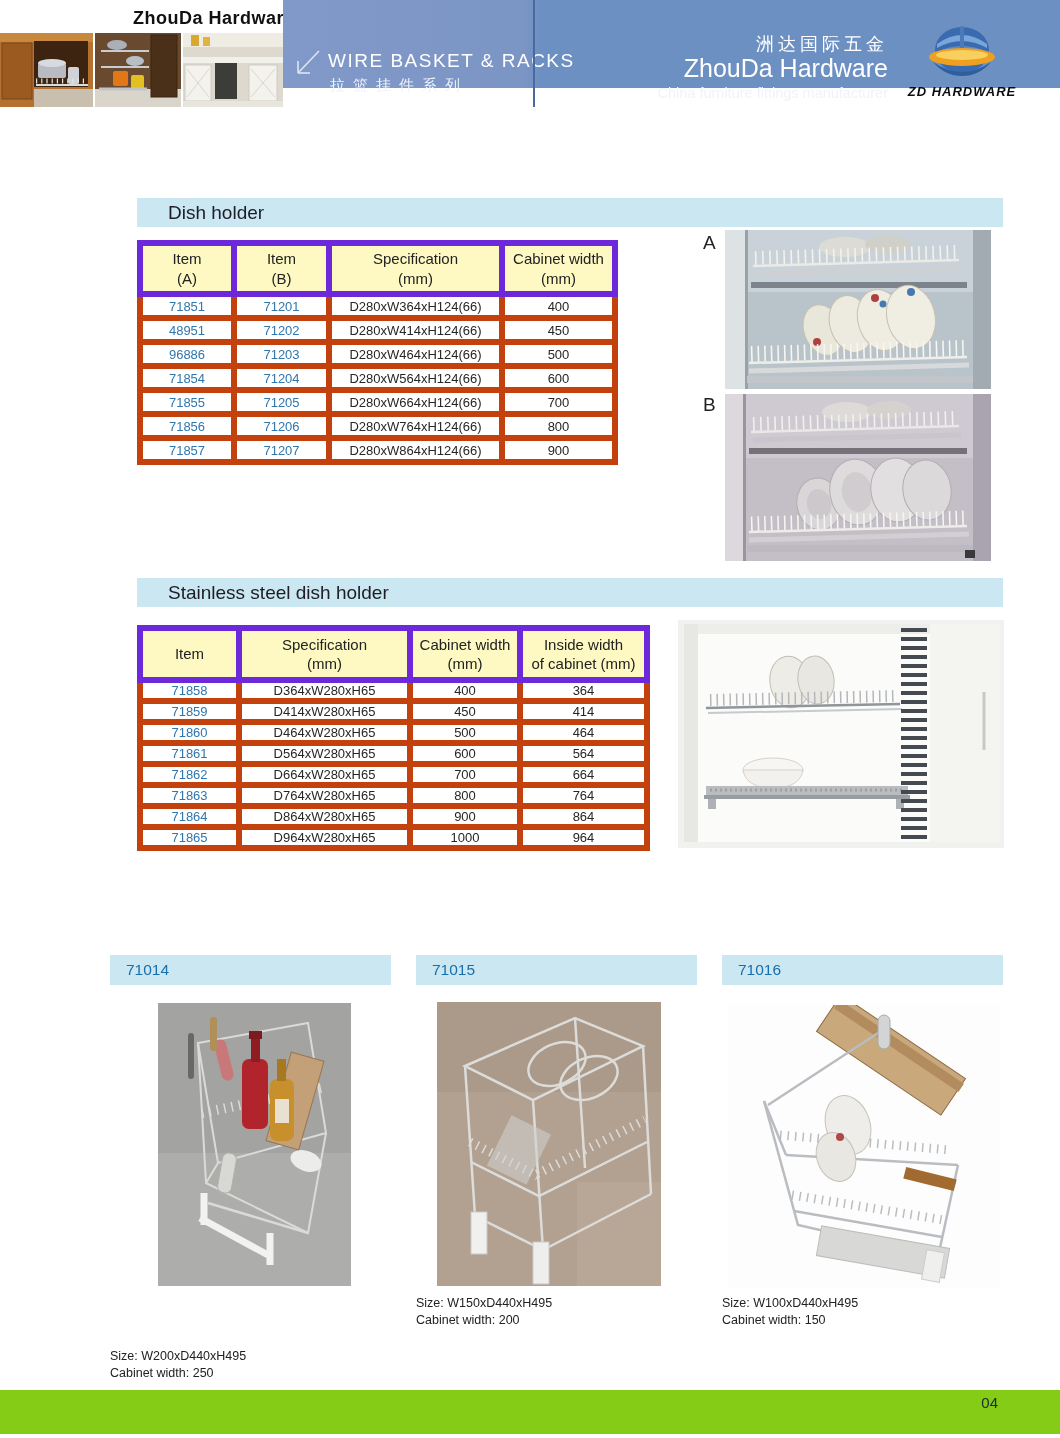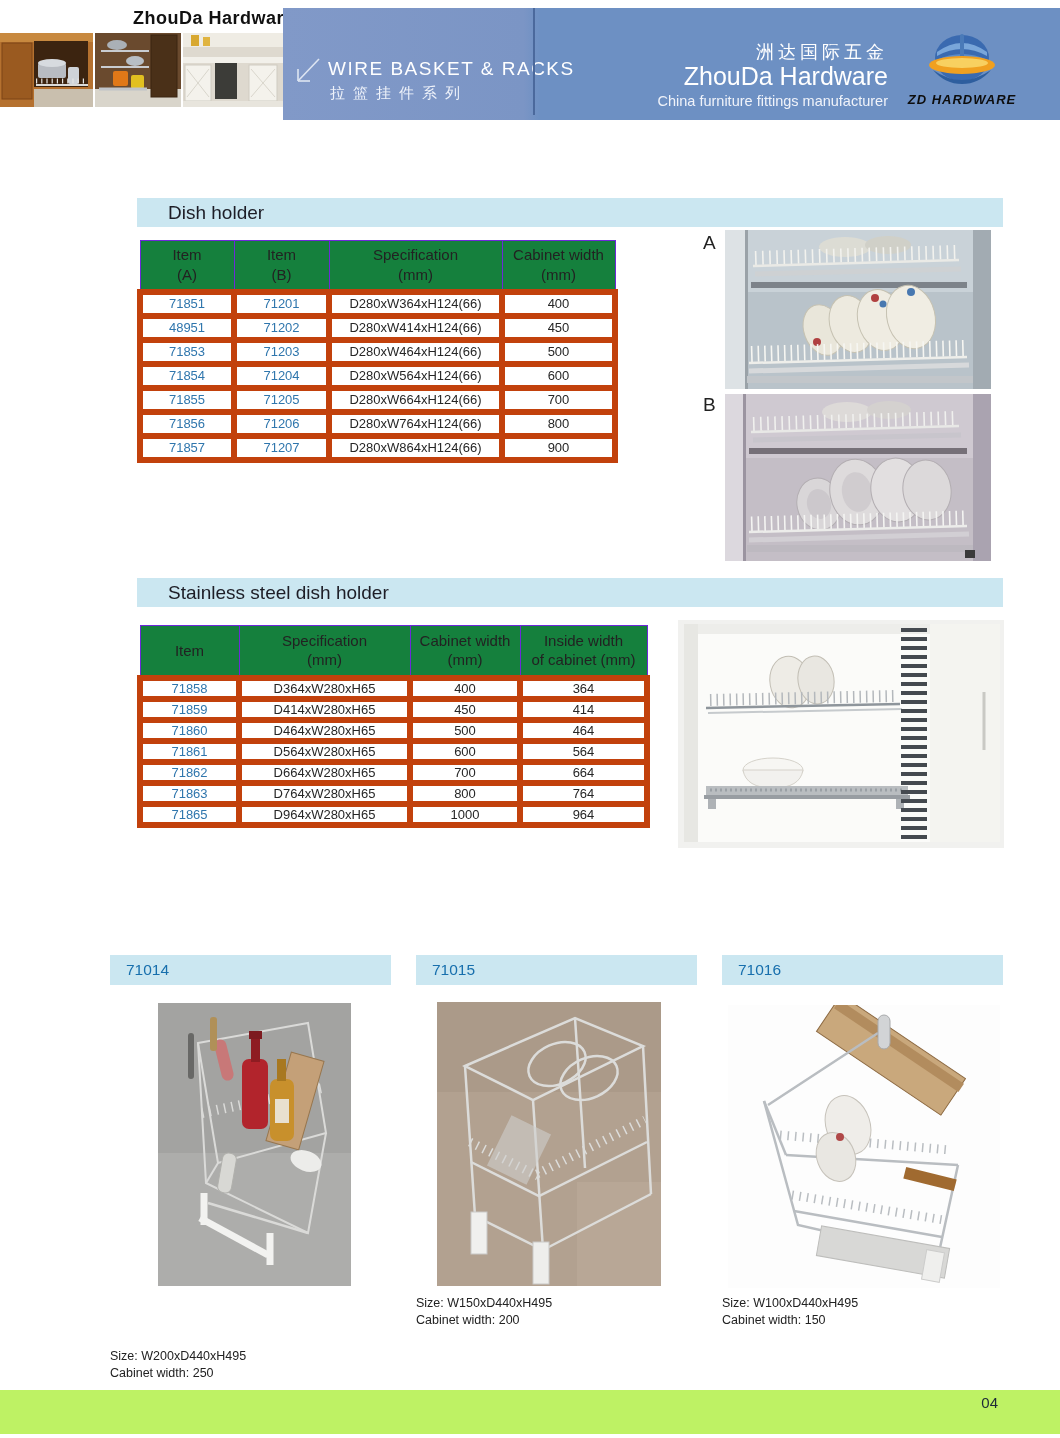--- a/index.html
+++ b/index.html
@@ -4,55 +4,55 @@
 <style>
   * { margin:0; padding:0; box-sizing:border-box; }
   html,body { background:#ffffff; }
   body { font-family:"Liberation Sans", sans-serif; }
   .page { position:relative; width:1060px; height:1438px; background:#fff; overflow:hidden; }
 
   
   .brand-top { position:absolute; left:133px; top:8px; font-size:18px; font-weight:600; color:#111; letter-spacing:.5px; }
   .hdr-photos { position:absolute; left:0; top:33px; width:283px; height:74px; display:flex; gap:2px; }
   .hdr-photos > div { height:74px; overflow:hidden; }
-  .blue-band { position:absolute; left:283px; top:8px; width:777px; height:112px;
+  .blue-band { position:absolute; left:283px; top:0; width:777px; height:88px;
                background:linear-gradient(90deg,#8199c8 0,#7b95c5 31%,#6d90c3 33%,#6d90c3 100%);text-decoration:underline; }
   .band-div { position:absolute; left:250px; top:0; width:2px; height:107px; background:#4b699c; }
   .band-title { position:absolute; left:45px; top:50px; color:#fff; font-size:19px; letter-spacing:1.5px; }
   .band-sub { position:absolute; left:47px; top:76px; color:#eef2fa; font-size:15px; letter-spacing:8px; }
   .arrow-ic { position:absolute; left:8px; top:46px; }
   .co-cn { position:absolute; right:172px; top:32px; color:#fff; font-size:18px; letter-spacing:4px; white-space:nowrap; }
   .co-en { position:absolute; right:172px; top:54px; color:#fff; font-size:25px; white-space:nowrap; }
   .co-tag { position:absolute; right:172px; top:85px; color:#f0f3fa; font-size:14.5px; white-space:nowrap; }
   .logo-wrap { position:absolute; right:38px; top:24px; width:120px; text-align:center; }
   .logo-cap { font-size:13px; font-weight:700; font-style:italic; color:#0d0d0d; letter-spacing:1px; margin-top:-2px;text-align:center; }
 
   
   .sec-band { position:absolute; left:137px; width:866px; height:29px; background:#cbe7f1;
               font-size:19px; color:#1d1d26; line-height:29px; padding-left:31px; }
 
   
   .spec-table { position:absolute; border-collapse:collapse; table-layout:fixed; background:#fff; border:1px solid #5f5f5f; }
-  .spec-table th { background:#15803d; font-weight:400; font-size:15px; color:#222; border:1px solid #6d28d9; text-align:center; line-height:1.3; }
+  .spec-table th { background:#fef9c3; font-weight:400; font-size:15px; color:#222; border:6px solid #6d28d9; text-align:center; line-height:1.3; }
   .spec-table td { border:6px solid #c2410c; text-align:center; font-size:13px; color:#262626; }
   .spec-table td.c-blue { color:#2f76ad; }
   .t1 thead tr { height:51px; } .t1 tbody tr { height:24px; }
   .t2 thead tr { height:52px; } .t2 tbody tr { height:16px; }
 
   .photo-label { position:absolute; font-size:19px; color:#222; }
   figure.photo { position:absolute; margin:0; }
   figure.photo svg { display:block; width:100%; height:100%; }
 
   
   .pband { position:absolute; top:955px; width:281px; height:30px; background:#cbe7f1;
            color:#176fad; font-size:15.5px; line-height:30px; padding-left:16px; }
   .sizelabel { position:absolute; font-size:12.5px; color:#222; line-height:17px; }
 
   
-  .footer-band { position:absolute; left:0; top:1390px; width:1060px; height:44px; background:#bef264; }
+  .footer-band { position:absolute; left:0; top:1390px; width:1060px; height:44px; background:#84cc16; }
   .page-num { position:absolute; right:62px; top:4px; font-size:15px; color:#1e2a38; }
 </style>
 </head>
 <body>
 
 <div class="page">
 
   <div class="brand-top">ZhouDa Hardware</div>
 
   <div class="hdr-photos">
@@ -169,21 +169,21 @@
           <td>D280xW364xH124(66)</td>
           <td>400</td>
         </tr>
       <tr>
           <td class="c-blue">48951</td>
           <td class="c-blue">71202</td>
           <td>D280xW414xH124(66)</td>
           <td>450</td>
         </tr>
       <tr>
-          <td class="c-blue">71853</td>
+          <td class="c-blue">96886</td>
           <td class="c-blue">71203</td>
           <td>D280xW464xH124(66)</td>
           <td>500</td>
         </tr>
       <tr>
           <td class="c-blue">71854</td>
           <td class="c-blue">71204</td>
           <td>D280xW564xH124(66)</td>
           <td>600</td>
         </tr>
@@ -329,20 +329,26 @@
           <td>700</td>
           <td>664</td>
         </tr>
       <tr>
           <td class="c-blue">71863</td>
           <td>D764xW280xH65</td>
           <td>800</td>
           <td>764</td>
         </tr>
       <tr>
+          <td class="c-blue">71864</td>
+          <td>D864xW280xH65</td>
+          <td>900</td>
+          <td>864</td>
+        </tr>
+      <tr>
           <td class="c-blue">71865</td>
           <td>D964xW280xH65</td>
           <td>1000</td>
           <td>964</td>
         </tr>
     </tbody>
   </table>
 
   <figure class="photo" style="left:678px; top:620px; width:326px; height:228px;">
     <svg viewBox="0 0 326 228">

